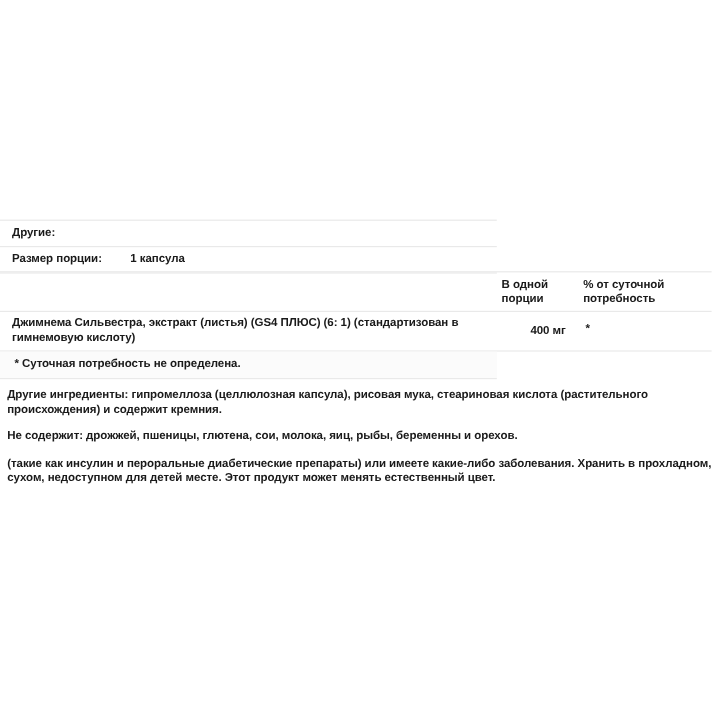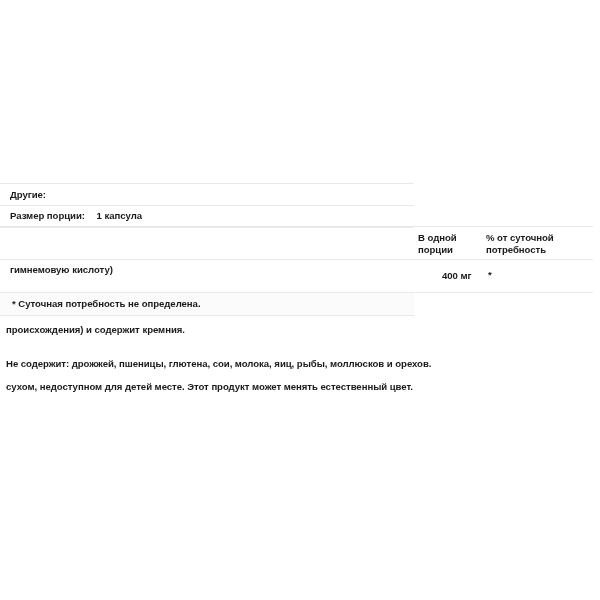--- a/index.html
+++ b/index.html
@@ -48,56 +48,59 @@
 
 <div>
   <div class="line" style="left:0; top:183px; width:414px;"></div>
 
   <div class="txt" style="left:10px; top:189px;">Другие:</div>
 
   <div class="line" style="left:0; top:205px; width:414px;"></div>
 
   <div class="txt" style="left:10px; top:210px;">
     <span>Размер порции:</span>
-    <span style="margin-left:9px;">1 капсула</span>
+    <span style="margin-left:21px;">1 капсула</span>
   </div>
 
   <div class="line" style="left:0; top:227px; width:414px;"></div>
 
   <div class="line" style="left:0; top:226px; width:593px;"></div>
 
   <div class="txt" style="left:418px; top:232px;">
     <div>В одной</div>
     <div>порции</div>
   </div>
 
   <div class="txt" style="left:486px; top:232px;">
     <div>% от суточной</div>
     <div>потребность</div>
   </div>
 
   <div class="line" style="left:0; top:259px; width:593px;"></div>
 
   <div>
     <div class="txt" style="left:10px; top:264px;">
+      <div>Джимнема Сильвестра, экстракт (листья) (GS4 ПЛЮС) (6: 1) (стандартизован в</div>
       <div>гимнемовую кислоту)</div>
     </div>
     <div class="txt" style="left:418px; top:270px;margin-left:24px;">400 мг</div>
     <div class="txt" style="left:488px; top:269px;">*</div>
   </div>
 
   <div class="line" style="left:0; top:292px; width:593px;"></div>
 
   <div class="footnote-bg"></div>
   <div class="txt" style="left:12px; top:298px;">* Суточная потребность не определена.</div>
 
   <div class="line" style="left:0; top:315px; width:414px;"></div>
 </div>
 
 <div class="block" style="left:6px; top:324px; width:590px;">
+  <div>Другие ингредиенты: гипромеллоза (целлюлозная капсула), рисовая мука, стеариновая кислота (растительного</div>
   <div>происхождения) и содержит кремния.</div>
 </div>
 
-<div class="txt" style="left:6px; top:358px;">Не содержит: дрожжей, пшеницы, глютена, сои, молока, яиц, рыбы, моллюсков и орехов.</div>
+<div class="txt" style="left:6px; top:358px;">Не содержит: дрожжей, пшеницы, глютена, сои, молока, яиц, рыбы, беременны и орехов.</div>
 
 <div class="block" style="left:6px; top:381px; width:594px;">
+  <div>(такие как инсулин и пероральные диабетические препараты) или имеете какие-либо заболевания. Хранить в прохладном,</div>
   <div>сухом, недоступном для детей месте. Этот продукт может менять естественный цвет.</div>
 </div>
 
 </body></html>

